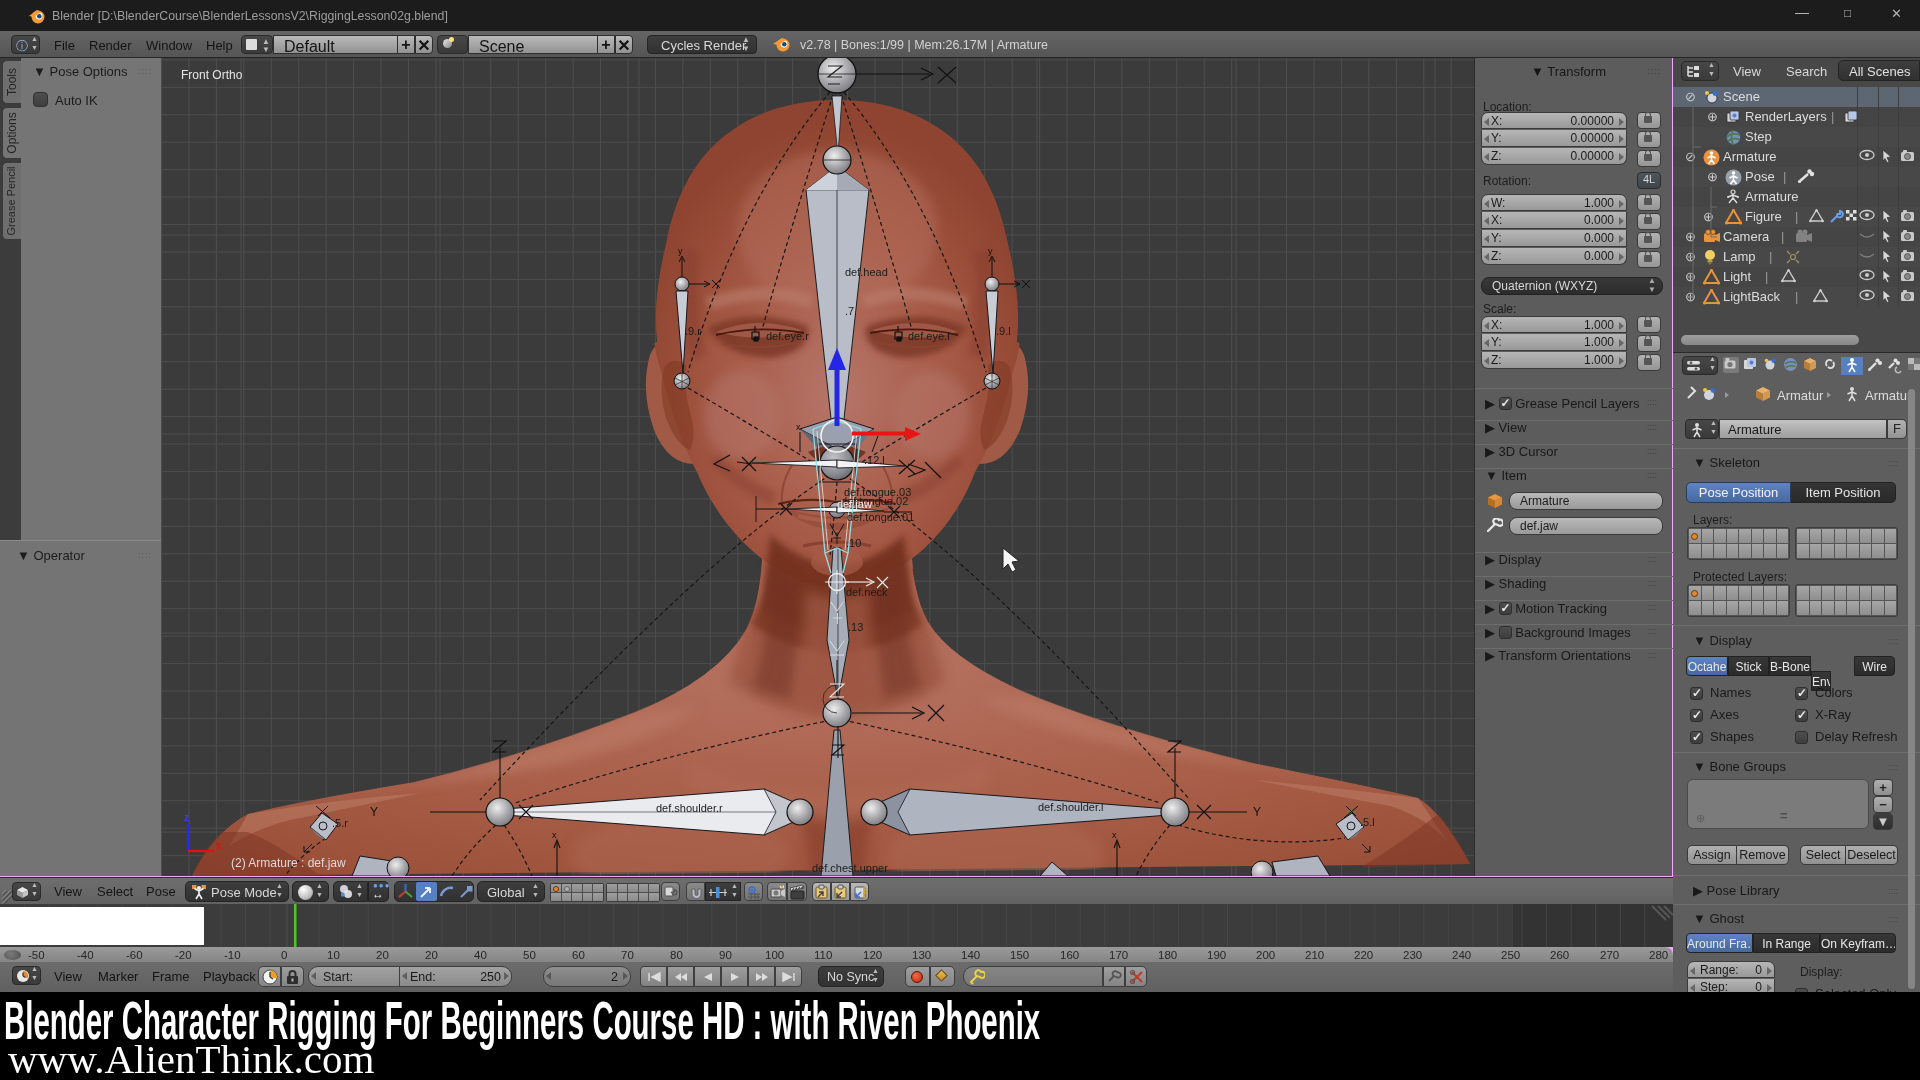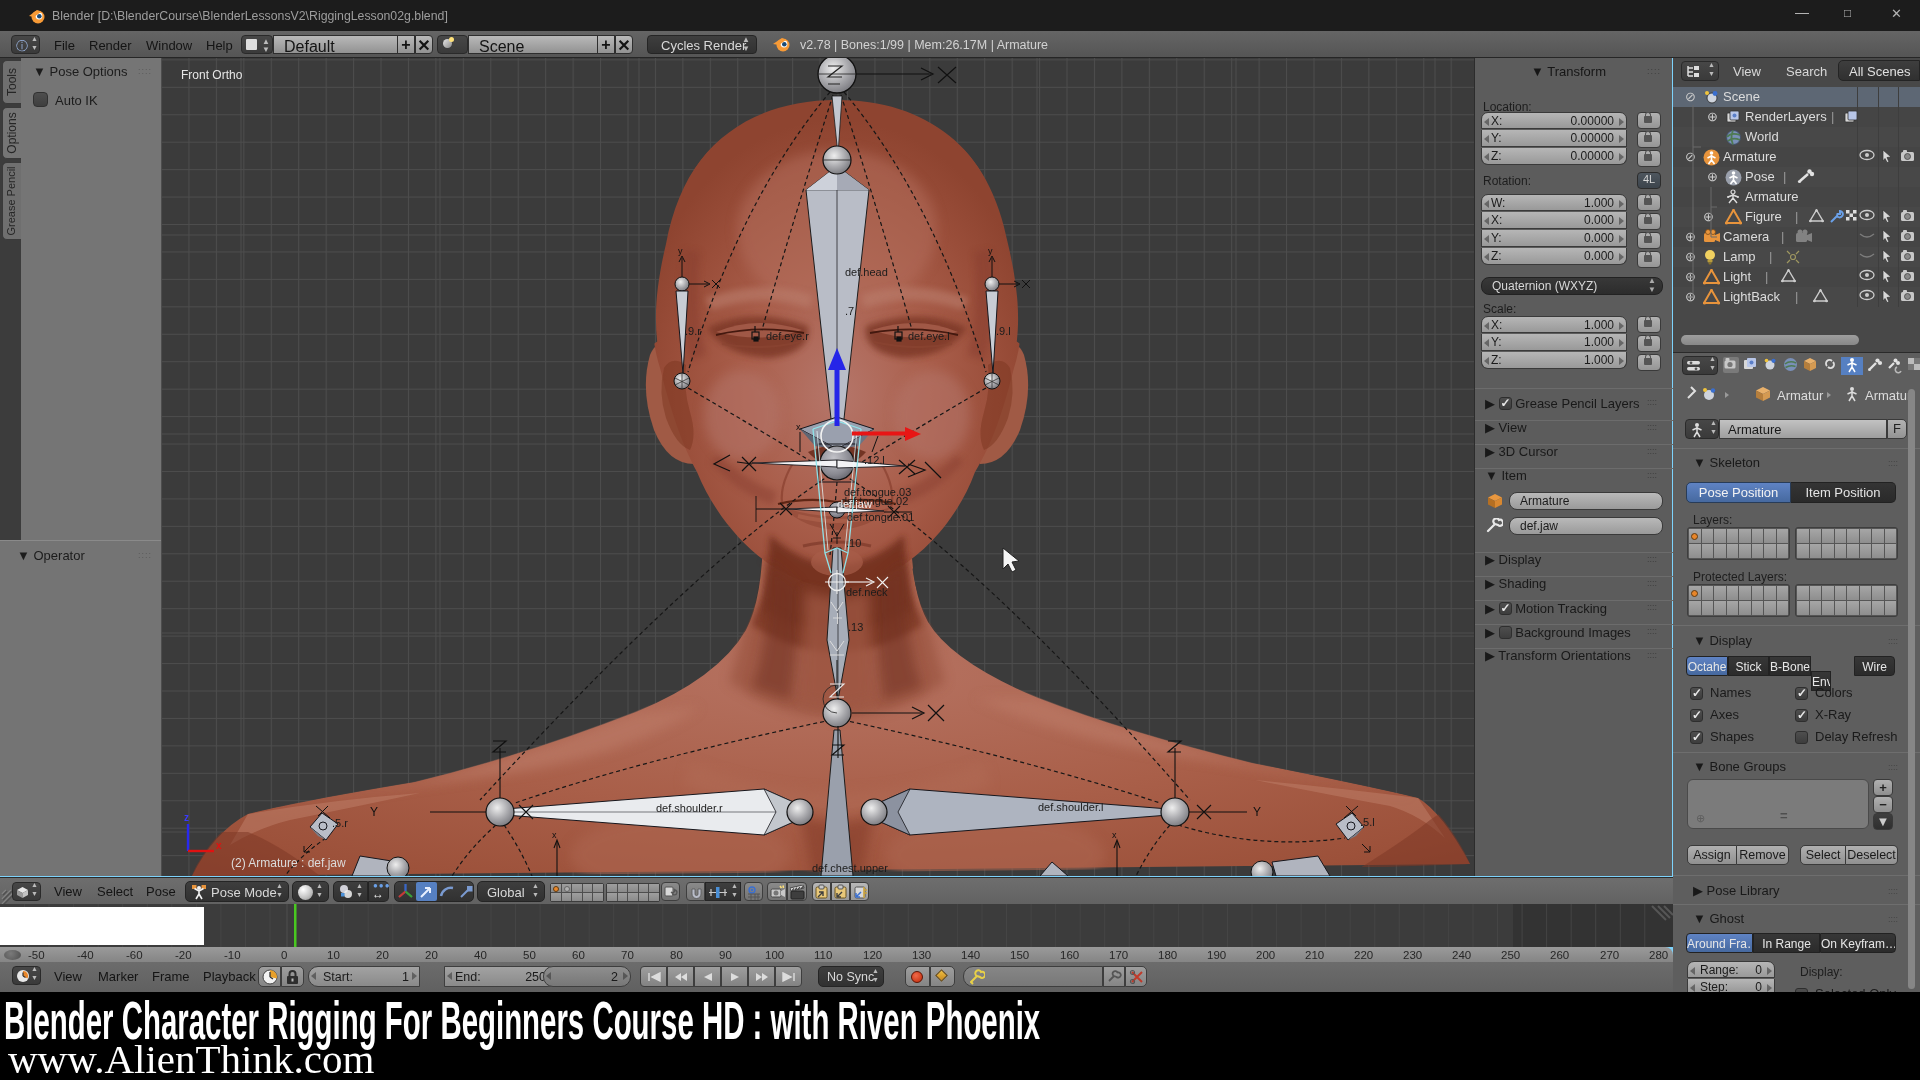--- a/index.html
+++ b/index.html
@@ -1,18 +1,18 @@
 <!DOCTYPE html>
 <html><head><meta charset="utf-8">
 <style>
   * { margin:0; padding:0; box-sizing:border-box; }
   html,body { width:1920px; height:1080px; overflow:hidden; background:#000; }
   body { font-family:"Liberation Sans", sans-serif; }
   .abs { position:absolute; }
-  #stage { position:relative; width:1920px; height:1080px; background:#7dd3fc; }
+  #stage { position:relative; width:1920px; height:1080px; background:#f0abfc; }
 
   
   #titlebar { left:0; top:0; width:1920px; height:31px; background:#1c1c1c; }
   #titletext { left:52px; top:9px; font-size:12.3px; color:#9d9d9d; }
   .winbtn { top:7px; color:#b3b3b3; font-size:14px; }
 
   
   #menubar { left:0; top:31px; width:1920px; height:27px;
      background:linear-gradient(#656565,#555555); border-bottom:1px solid #262626; }
   .menutext { top:7px; font-size:13px; color:#141414; }
@@ -735,21 +735,21 @@
       <svg class="oicon" style="left:170px" width="16" height="16" viewBox="0 0 16 16">
           <rect x="2" y="4" width="9" height="9" rx="1" fill="#d8d8d8" stroke="#333" stroke-width="0.8"></rect>
           <rect x="5" y="2" width="9" height="9" rx="1" fill="#b8c6e8" stroke="#333" stroke-width="0.8"></rect>
         </svg>
     </div>
     <div class="orow" style="top:69px;background:#484848;">
       <svg class="oicon" style="left:52px" width="17" height="17" viewBox="0 0 17 17">
           <circle cx="8.5" cy="8.5" r="7" fill="#7a90b8" stroke="#404e66" stroke-width="1"></circle>
           <path d="M2,8 q4,-5 13,-2 M3,12 q5,-4 12,-1 M8,1.5 q-3,7 0,14" stroke="#4e7a52" stroke-width="1.8" fill="none"></path>
         </svg>
-      <span class="olbl" style="left:72px">World</span>
+      <span class="olbl" style="left:72px">Step</span>
     </div>
     <div class="orow" style="top:89px;background:#454545;">
       <span class="oexp">⊘</span>
       <svg class="oicon" style="left:30px" width="17" height="17" viewBox="0 0 17 17">
           <circle cx="8.5" cy="8.5" r="8" fill="#e8943c"></circle>
           <circle cx="8.5" cy="4" r="1.8" fill="#fff"></circle>
           <path d="M8.5,6 v5 M8.5,7 L4.5,9 M8.5,7 L12.5,9 M8.5,11 L5.5,15 M8.5,11 L11.5,15" stroke="#fff" stroke-width="1.6" fill="none"></path>
         </svg>
       <span class="olbl" style="left:50px">Armature</span>
       <svg class="oicon" style="left:186px" width="16" height="12" viewBox="0 0 16 12">
@@ -1481,21 +1481,21 @@
           <path d="M3.5,6 V4 a3,3 0 0 1 6,0 V6" stroke="#2e2e2e" stroke-width="2" fill="none"></path>
           <rect x="5.5" y="8.5" width="2" height="3" fill="#bbb"></rect>
         </svg>
     </div>
     <div class="abs tlfield" style="left:308px;width:112px;border-radius:10px 0 0 10px;">
         <span class="tri-l"></span>
         <span style="position:absolute;left:14px;top:3px;">Start:</span>
         <span style="position:absolute;right:10px;top:3px;">1</span>
         <span class="tri-r"></span>
       </div>
-    <div class="abs tlfield" style="left:444px;width:113px;border-radius:0 10px 10px 0;">
+    <div class="abs tlfield" style="left:399px;width:113px;border-radius:0 10px 10px 0;">
         <span class="tri-l"></span>
         <span style="position:absolute;left:10px;top:3px;">End:</span>
         <span style="position:absolute;right:10px;top:3px;">250</span>
         <span class="tri-r"></span>
       </div>
     <div class="abs tlfield" style="left:543px;width:88px;border-radius:10px;background:linear-gradient(#8e8e8e,#777);">
         <span class="tri-l"></span>
         <span style="position:absolute;right:12px;top:3px;">2</span>
         <span class="tri-r"></span>
       </div>

